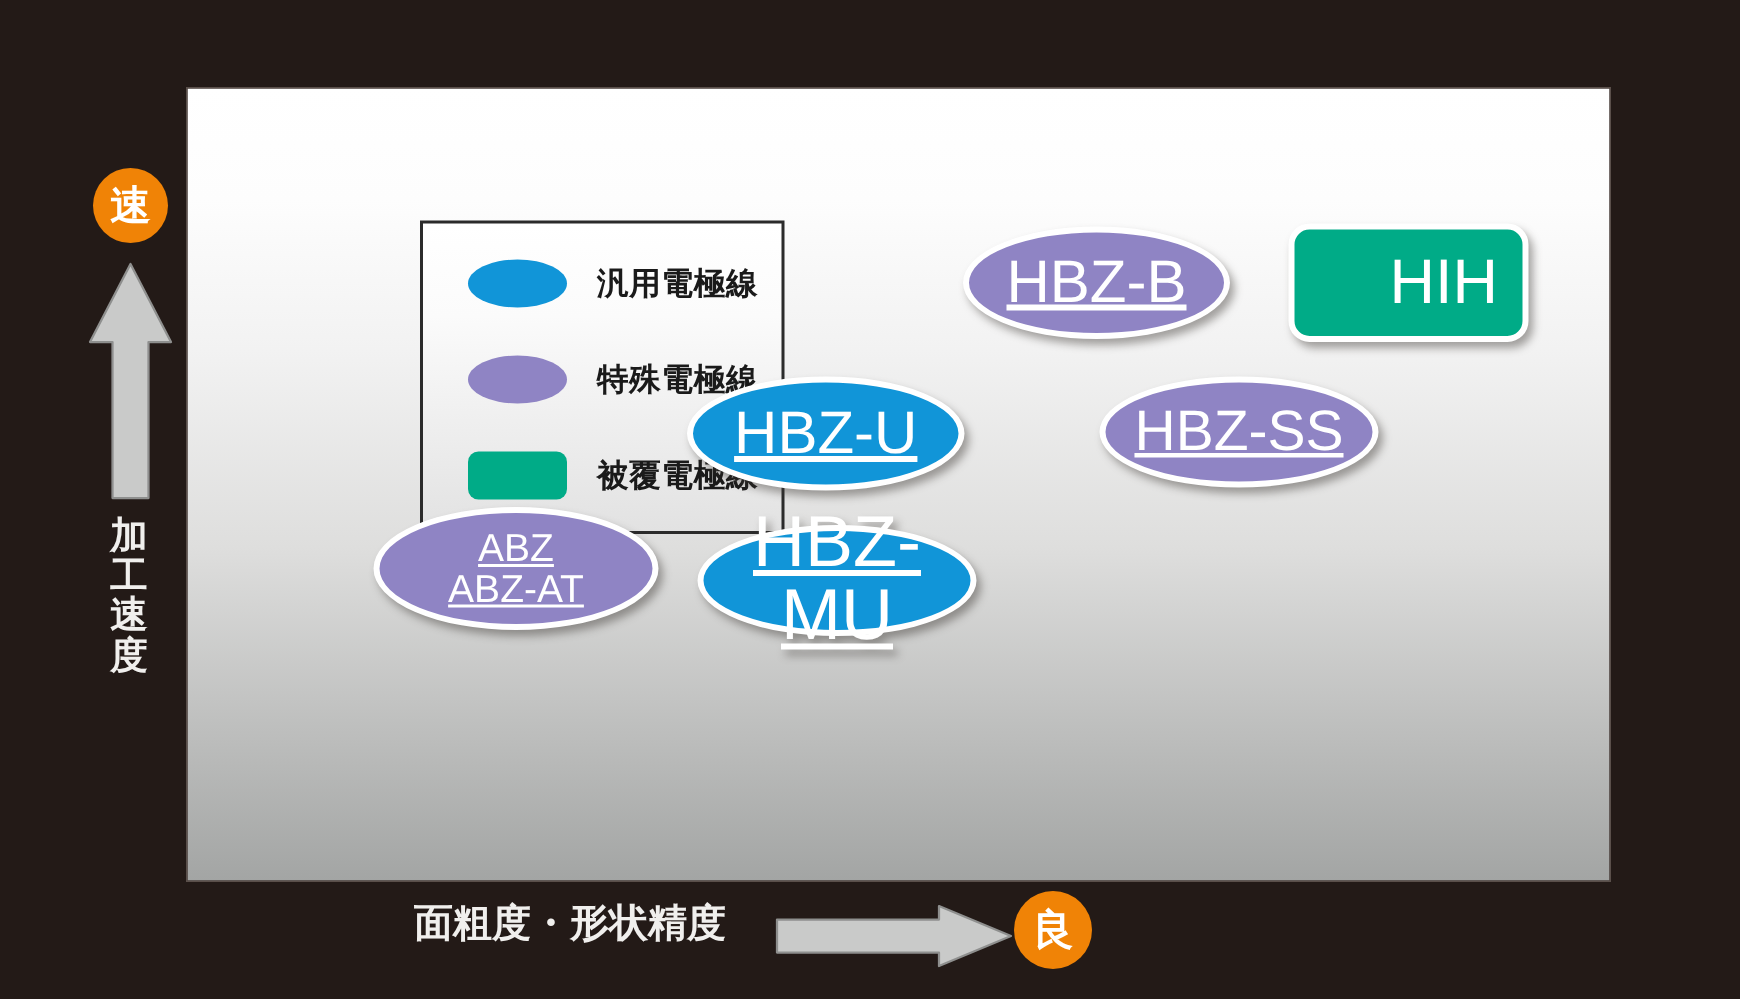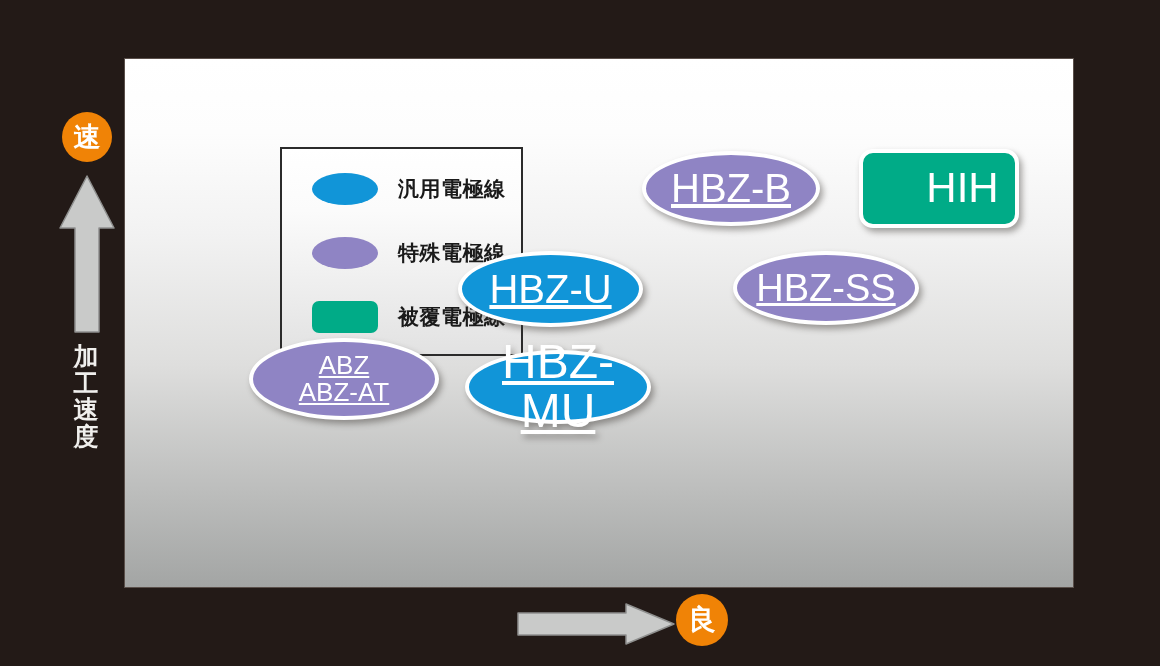--- a/index.html
+++ b/index.html
@@ -124,19 +124,20 @@
     </svg>
     <div id="v-axis-label">
       <span>加</span>
       <span>工</span>
       <span>速</span>
       <span>度</span>
     </div>
   </div>
 
   <div id="h-axis">
+    <div id="h-axis-label">面粗度・形状精度</div>
     <svg id="h-arrow" viewBox="0 0 160 44">
       <polygon points="2,11 110,11 110,2 158,22 110,42 110,33 2,33" fill="#c9cac9" stroke="#8e8f8e" stroke-width="1.5" stroke-linejoin="round"></polygon>
     </svg>
     <div class="badge" id="h-badge" style="background: rgb(240, 131, 6);">良</div>
   </div>
 
 </div>
 
 </body></html>

